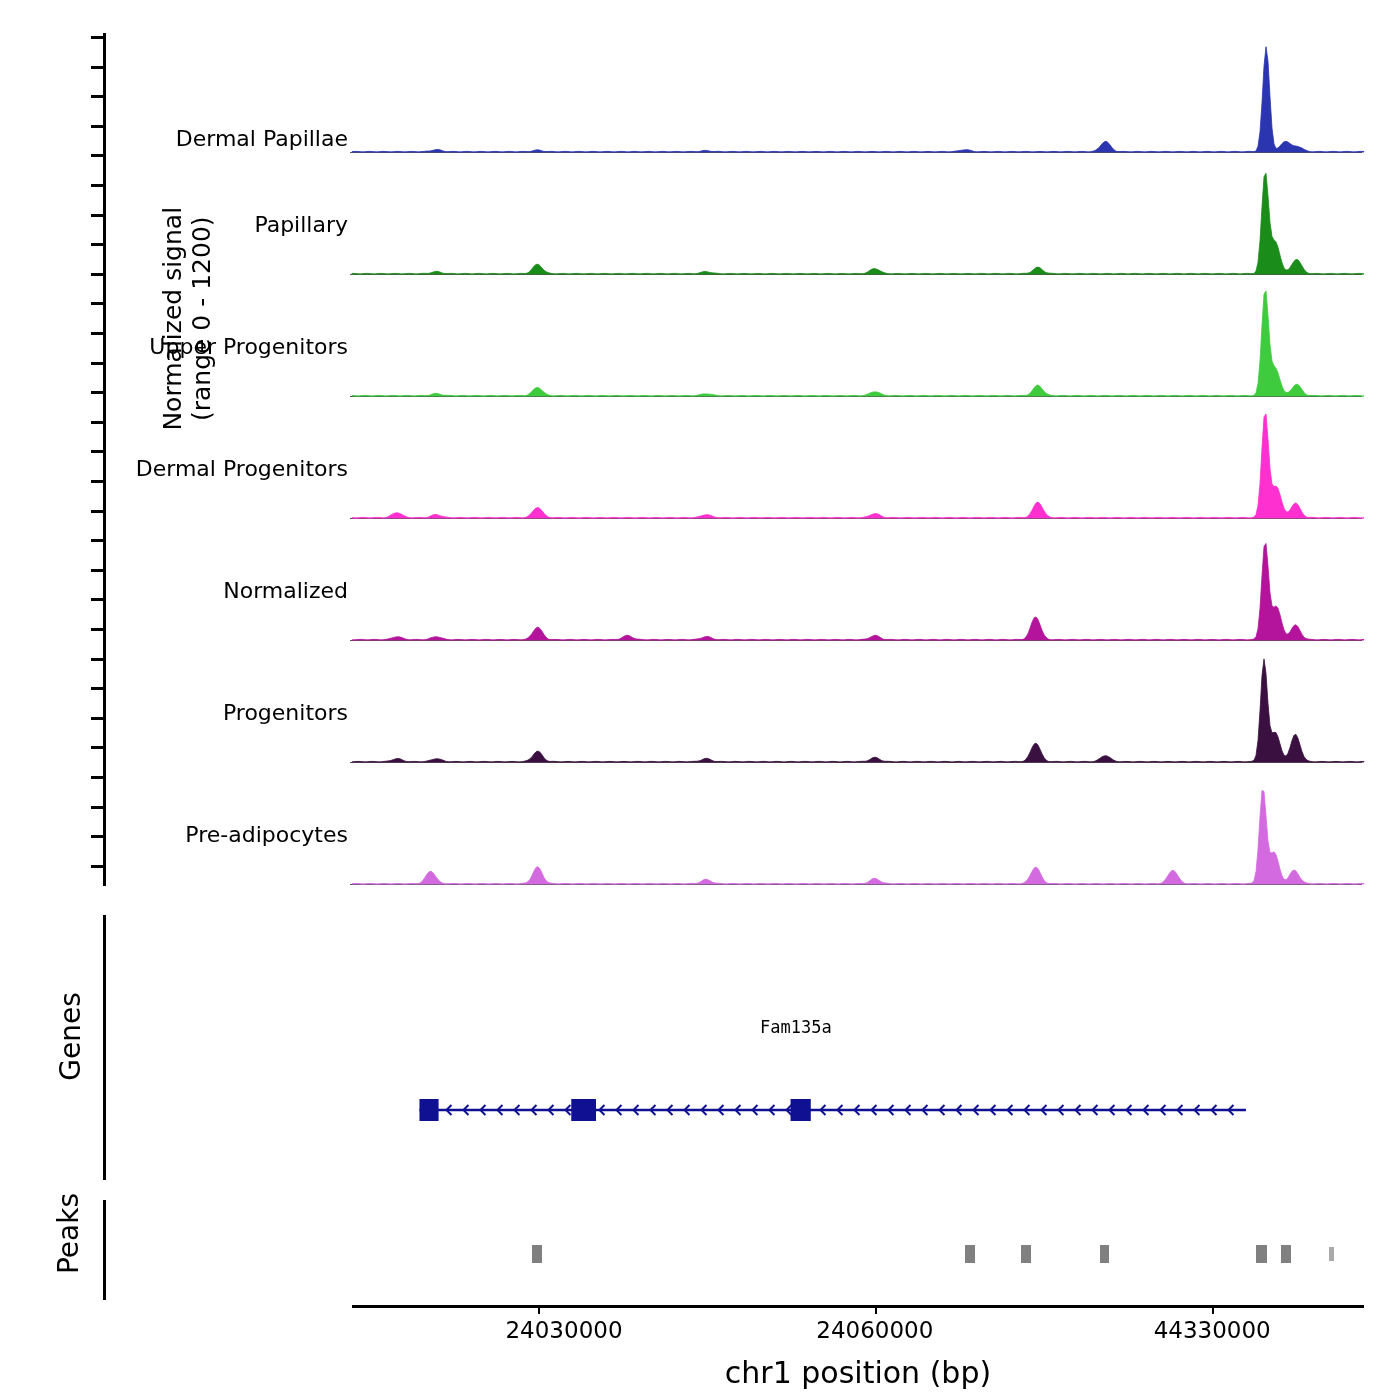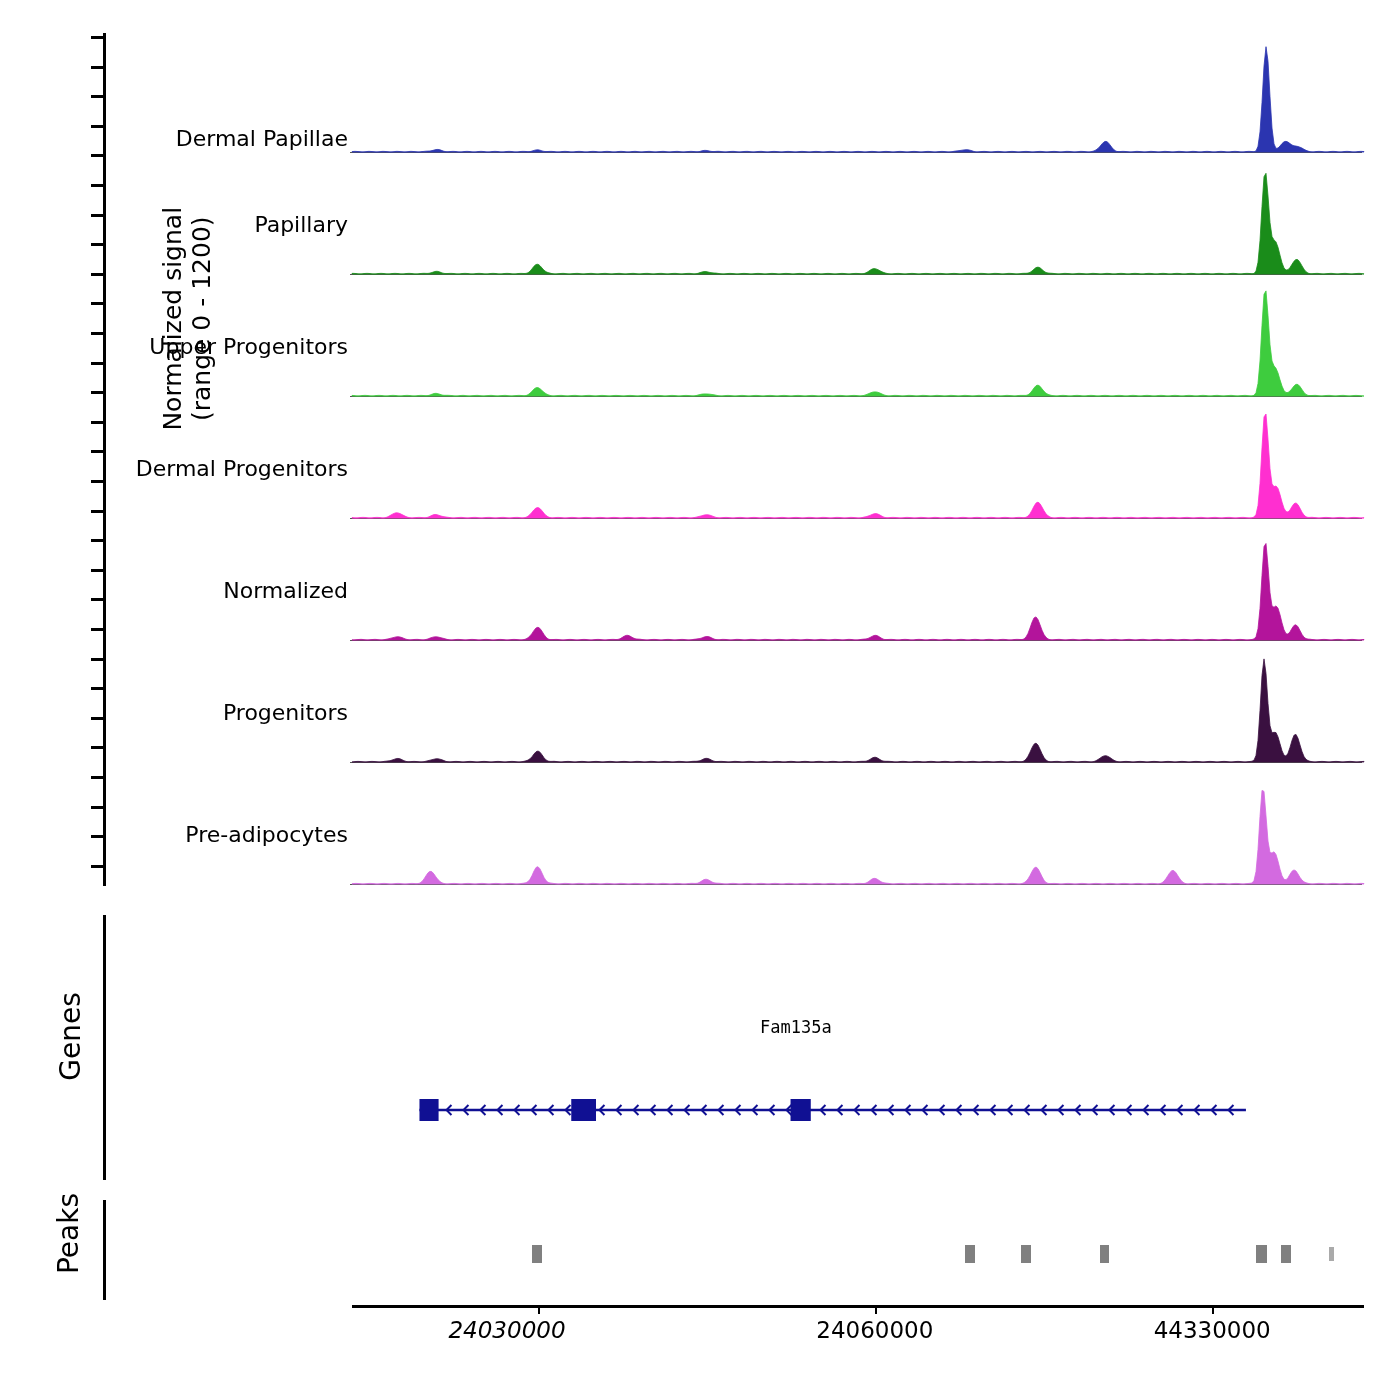--- a/index.html
+++ b/index.html
@@ -347,21 +347,22 @@
         <div class="peak-box" style="left: 1256.05px; width: 11.2444px; top: 50px; height: 18px;"></div>
         <div class="peak-box" style="left: 1280.79px; width: 10.12px; top: 50px; height: 18px;"></div>
         <div class="peak-box" style="left: 1329.14px; width: 4.49778px; top: 52px; height: 14px; background: rgb(170, 170, 170);"></div>
       </div>
   </div>
 
   <div id="x-axis">
     <div id="x-axis-line"></div>
     <div id="x-ticks">
         <div class="x-tick" style="left: 537.533px;"></div>
-        <div class="x-tick-label" style="left: 507px; font-style: italic;">24030000</div>
+        <div class="x-tick-label" style="left: 564px;">24030000</div>
         <div class="x-tick" style="left: 874.867px;"></div>
         <div class="x-tick-label" style="left: 874.867px;">24060000</div>
         <div class="x-tick" style="left: 1212.2px;"></div>
         <div class="x-tick-label" style="left: 1212.2px;">44330000</div>
       </div>
+    <div id="x-axis-title">chr1 position (bp)</div>
   </div>
 
 </div>
 
 </body></html>

